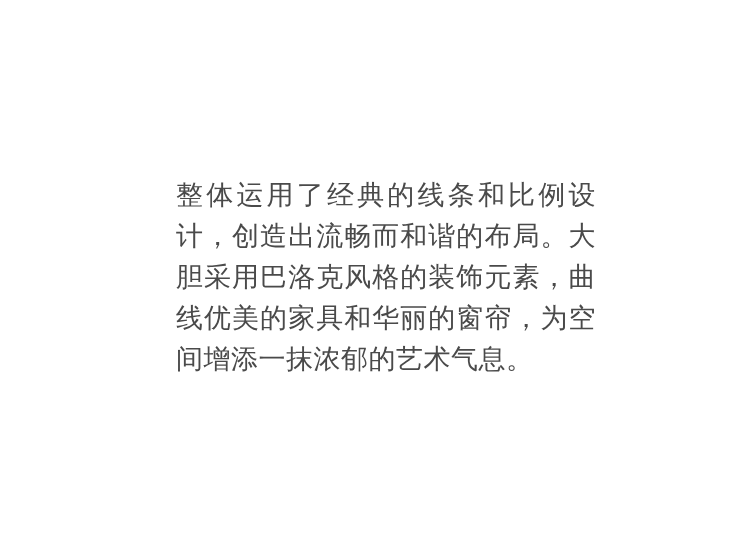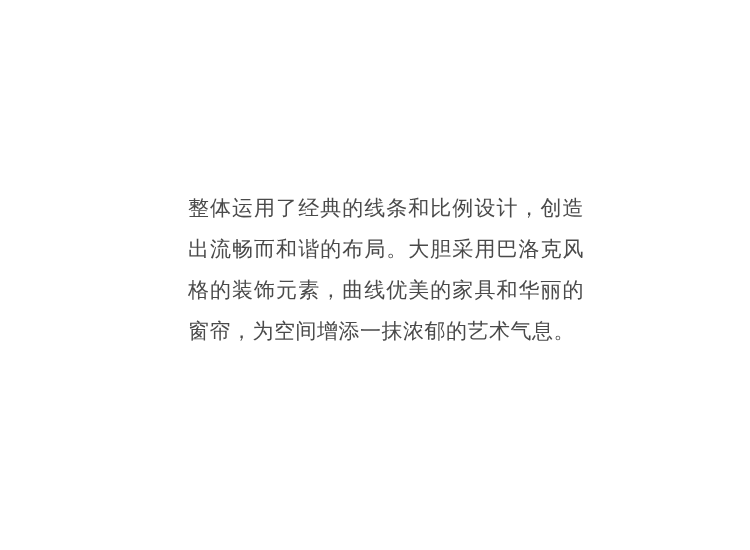--- a/index.html
+++ b/index.html
@@ -19,23 +19,23 @@
     height: 550px;
     background: #ffffff;
   }
   .text-block {
     position: absolute;
     left: 176px;
     top: 175px;
     width: 420px;
   }
   .paragraph {
-    margin: 12px;
+    margin: 0;
     font-family: "Liberation Sans", sans-serif;
-    font-size: 21px;
+    font-size: 27px;
     line-height: 41px;
     color: #4a4a4a;
     letter-spacing: 0.5px;
     text-align: justify;
     text-justify: inter-character;
     font-weight: 400;
   }
 </style>
 </head>
 <body>

